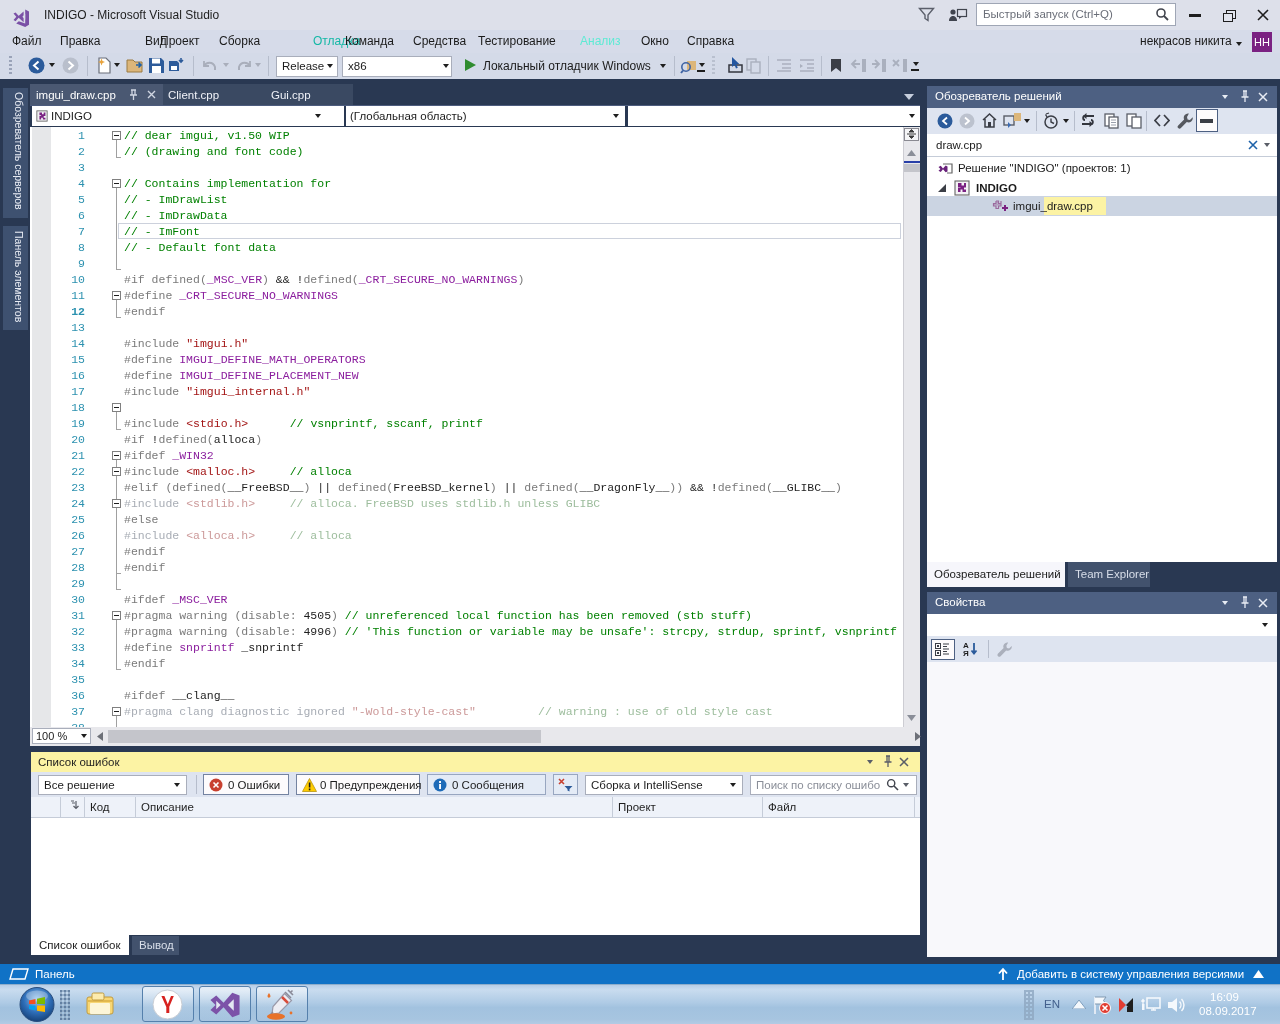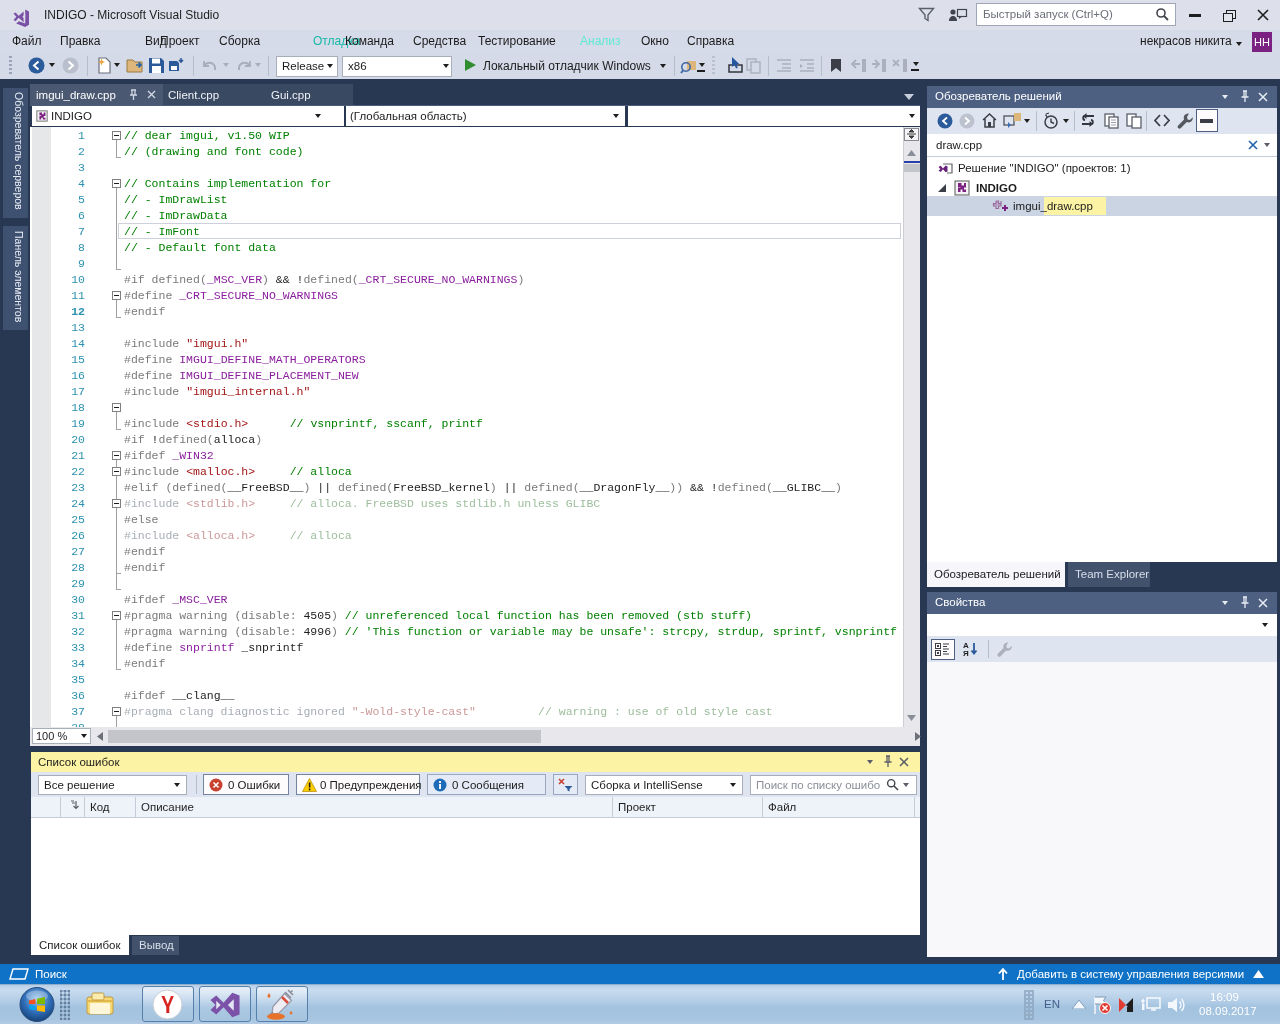--- a/index.html
+++ b/index.html
@@ -569,21 +569,21 @@
 
 <div class="abs" style="left:31px;top:935px;width:98px;height:20px;background:#fff;"></div>
 <div class="abs" style="left:39px;top:939px;color:#1e1e1e;font-size:11.5px;">Список ошибок</div>
 <div class="abs" style="left:132px;top:936px;width:47px;height:19px;background:#42526D;"></div>
 <div class="abs" style="left:139px;top:939px;color:#D8DEE9;font-size:11.5px;">Вывод</div>
 
 <div class="abs" style="left:0;top:964px;width:1280px;height:20px;background:#1072C6;"></div>
 <svg class="abs" style="left:9px;top:968px" width="20" height="12" viewBox="0 0 20 12">
  <path d="M4 1 H19 L16 11 H1 Z" fill="none" stroke="#fff" stroke-width="1.4"></path>
 </svg>
-<div class="abs" style="left:35px;top:968px;color:#fff;font-size:11.5px;">Поиск</div>
+<div class="abs" style="left:35px;top:968px;color:#fff;font-size:11.5px;">Панель</div>
 <svg class="abs" style="left:997px;top:967px" width="12" height="14" viewBox="0 0 12 14">
  <path d="M6 13 V3 M2 6.5 L6 2 L10 6.5" stroke="#fff" stroke-width="1.8" fill="none"></path>
 </svg>
 <div class="abs" style="left:1017px;top:968px;color:#fff;font-size:11.5px;">Добавить в систему управления версиями</div>
 <svg class="abs" style="left:1253px;top:970px" width="11" height="8" viewBox="0 0 11 8">
  <path d="M5.5 0 L11 8 H0 Z" fill="#fff"></path>
 </svg>
 
 <div class="abs" style="left:0;top:984px;width:1280px;height:40px;background:linear-gradient(#B7CDE6 0%,#C9DCEF 12%,#AFCBE5 45%,#A2C2DF 58%,#A7C5E0 88%,#B3CBE4 100%);border-top:1px solid #8FAECB;box-sizing:border-box;"></div>
 

